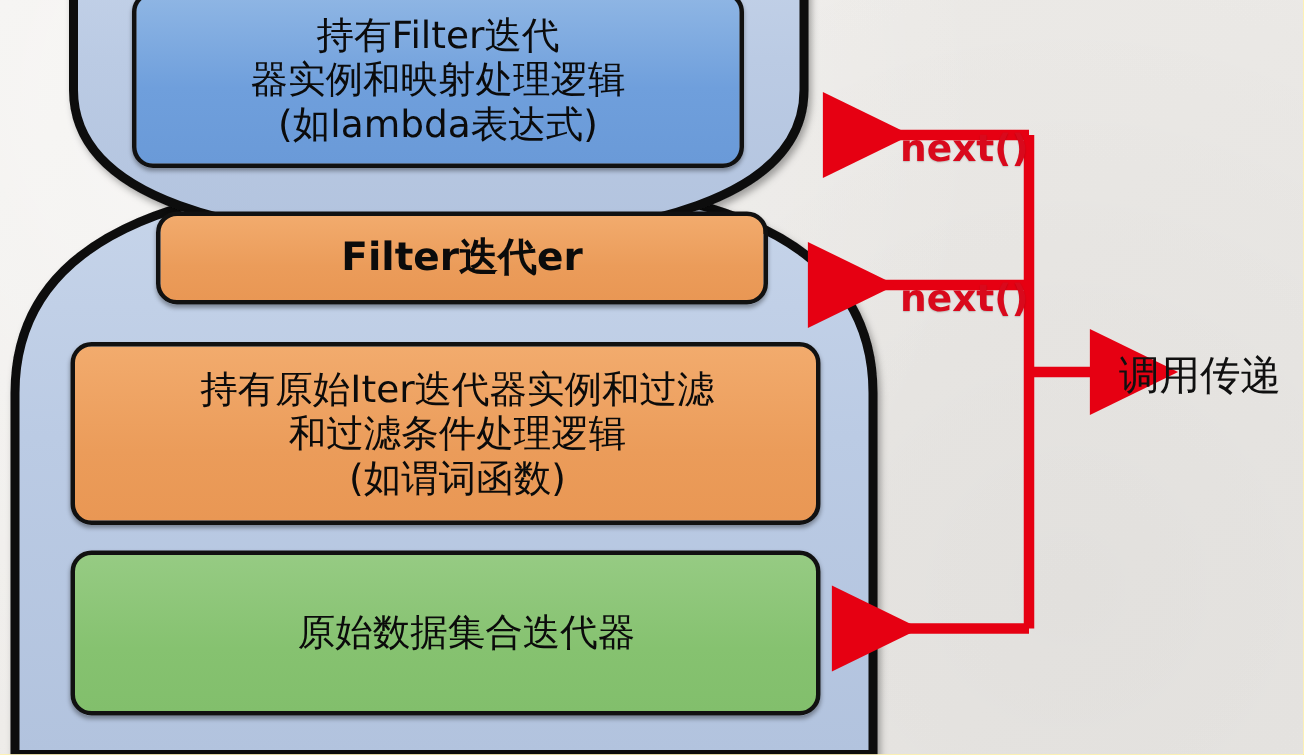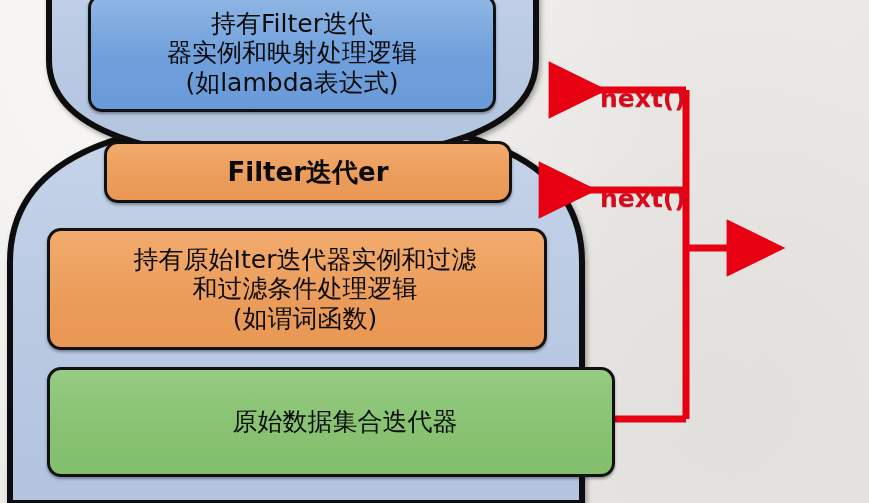--- a/index.html
+++ b/index.html
@@ -66,21 +66,21 @@
     font-weight: bold;
     margin-left: 16px;
   }
   #node-filter-body {
     left: 47px; top: 228px; width: 500px; height: 122px;
     background: linear-gradient(180deg, #f2ab6d 0%, #eb9c5a 60%, #e99754 100%);
     font-size: 25px;
     padding-left: 16px;
   }
   #node-source {
-    left: 47px; top: 367px; width: 568px; height: 110px;
+    left: 47px; top: 367px; width: 500px; height: 110px;
     background: linear-gradient(180deg, #96cb83 0%, #86c270 60%, #82bf6c 100%);
     font-size: 25px;
     padding-left: 28px;
   }
 
   
   .redlabel {
     position: absolute;
     color: #d9091c;
     font-weight: bold;
@@ -172,13 +172,14 @@
   </div>
 
   <div class="node" id="node-source">
     <span class="txt">原始数据集合迭代器</span>
   </div>
 
   <div class="redlabel" id="label-next-1">next()</div>
 
   <div class="redlabel" id="label-next-2">next()</div>
 
+  <div class="blacklabel" id="label-call-pass">调用传递</div>
 </div>
 
 </body></html>

